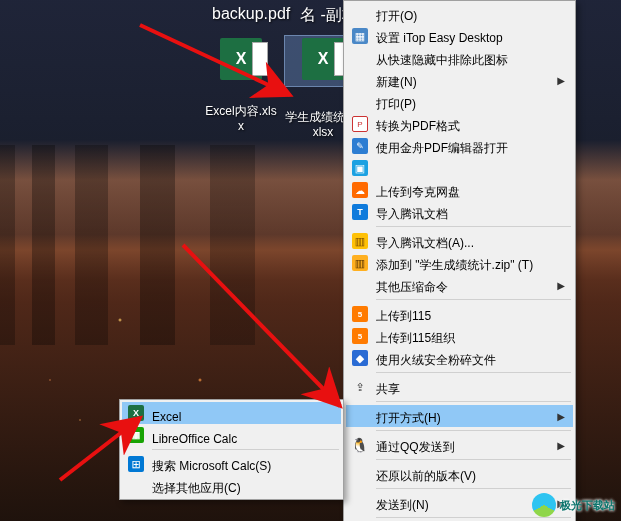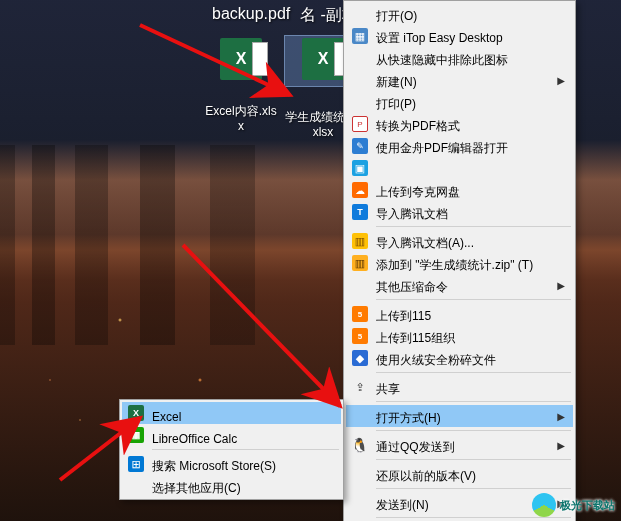--- a/index.html
+++ b/index.html
@@ -259,21 +259,21 @@
       <span class="menu-icon ic-excel">X</span>
       <span>Excel</span>
     </div>
   <div class="menu-item">
       <span class="menu-icon ic-libre">▦</span>
       <span>LibreOffice Calc</span>
     </div>
   <div class="menu-sep"></div>
   <div class="menu-item">
       <span class="menu-icon ic-store">⊞</span>
-      <span>搜索 Microsoft Store(S)</span>
+      <span>搜索 Microsoft Calc(S)</span>
     </div>
   <div class="menu-item">
       <span>选择其他应用(C)</span>
     </div>
 </div>
 
 <svg class="arrows" width="621" height="521">
   <defs>
     <marker id="ah" markerWidth="12" markerHeight="12" refX="9" refY="5" orient="auto">
       <path d="M0,0 L10,5 L0,10 L3,5 Z" fill="#e81010"></path>

